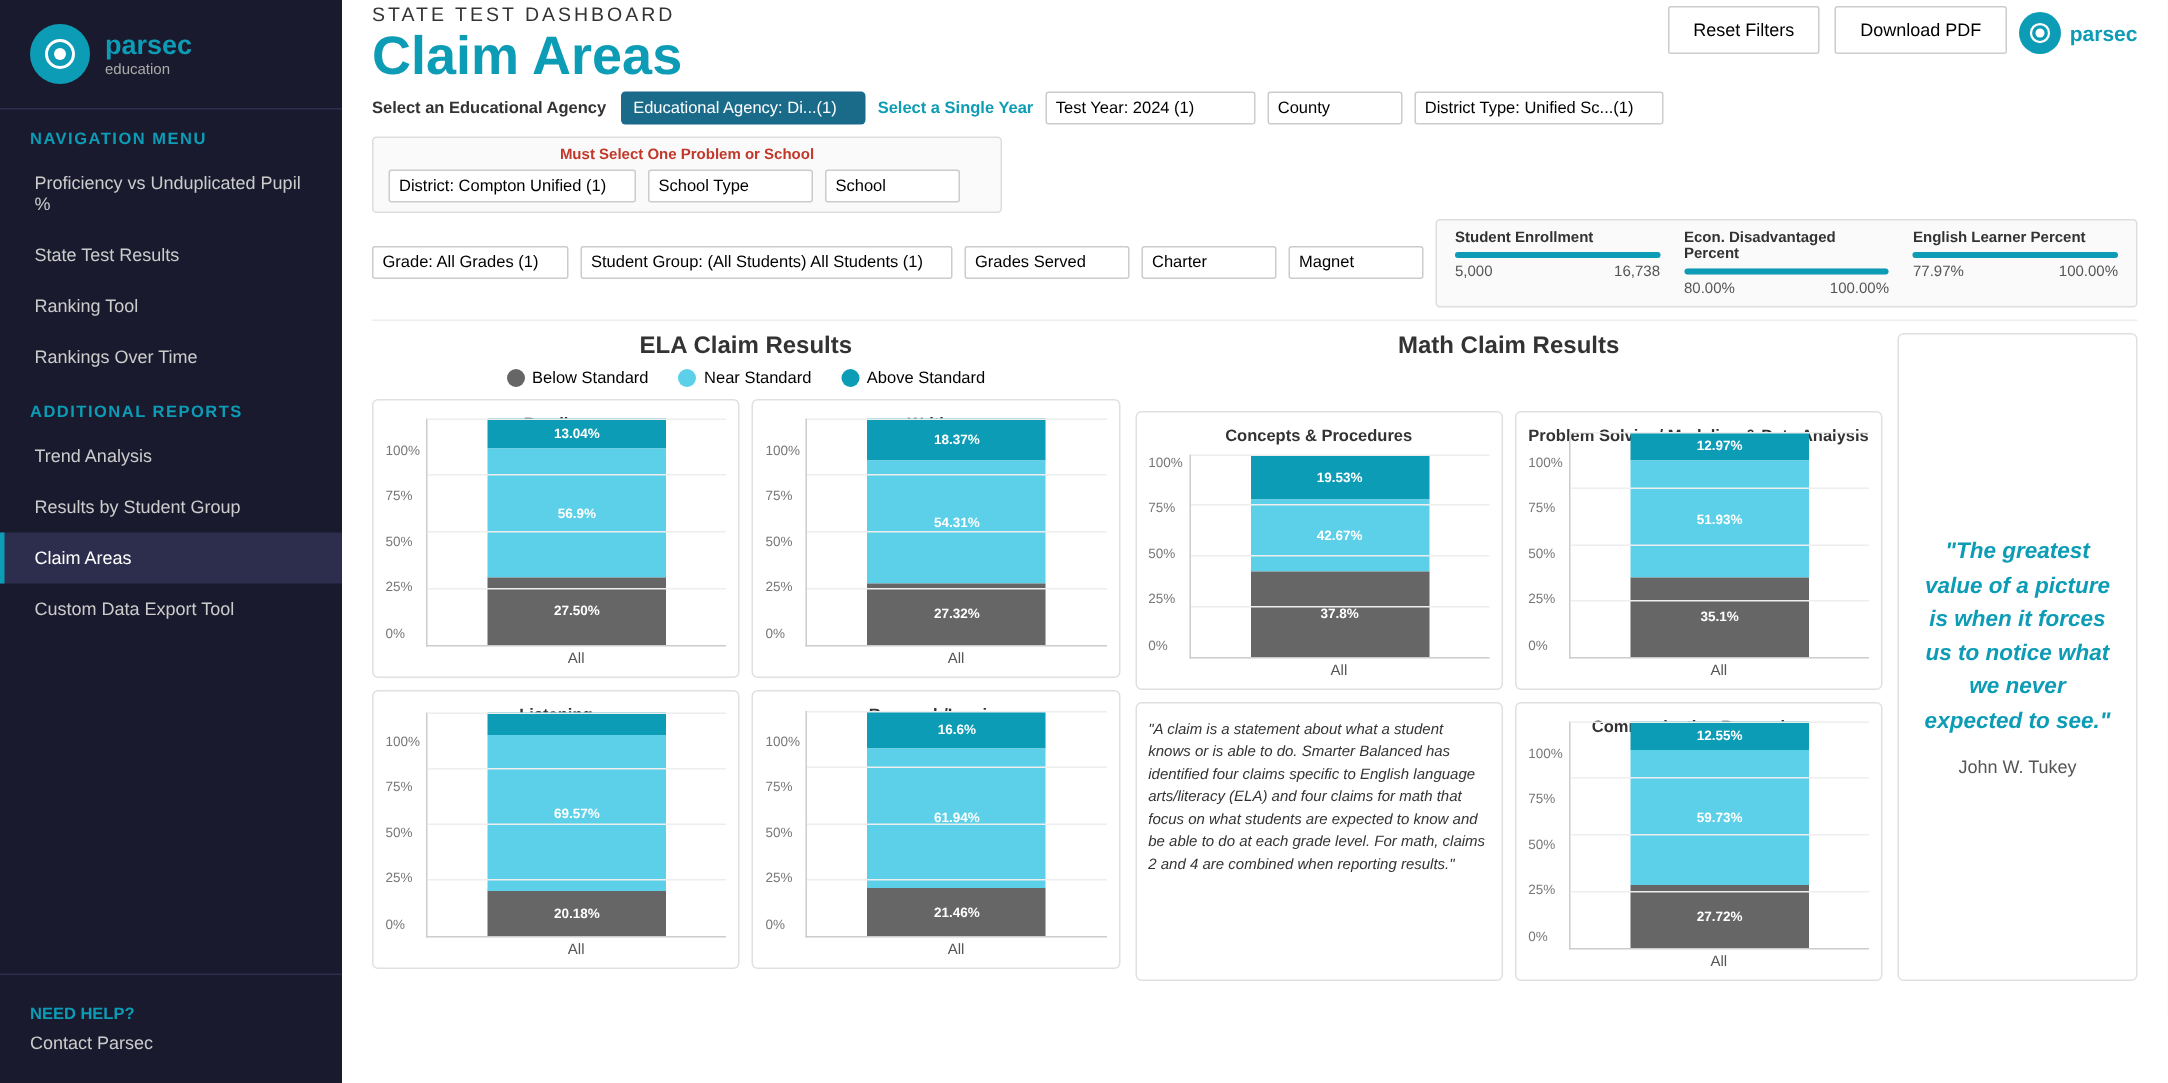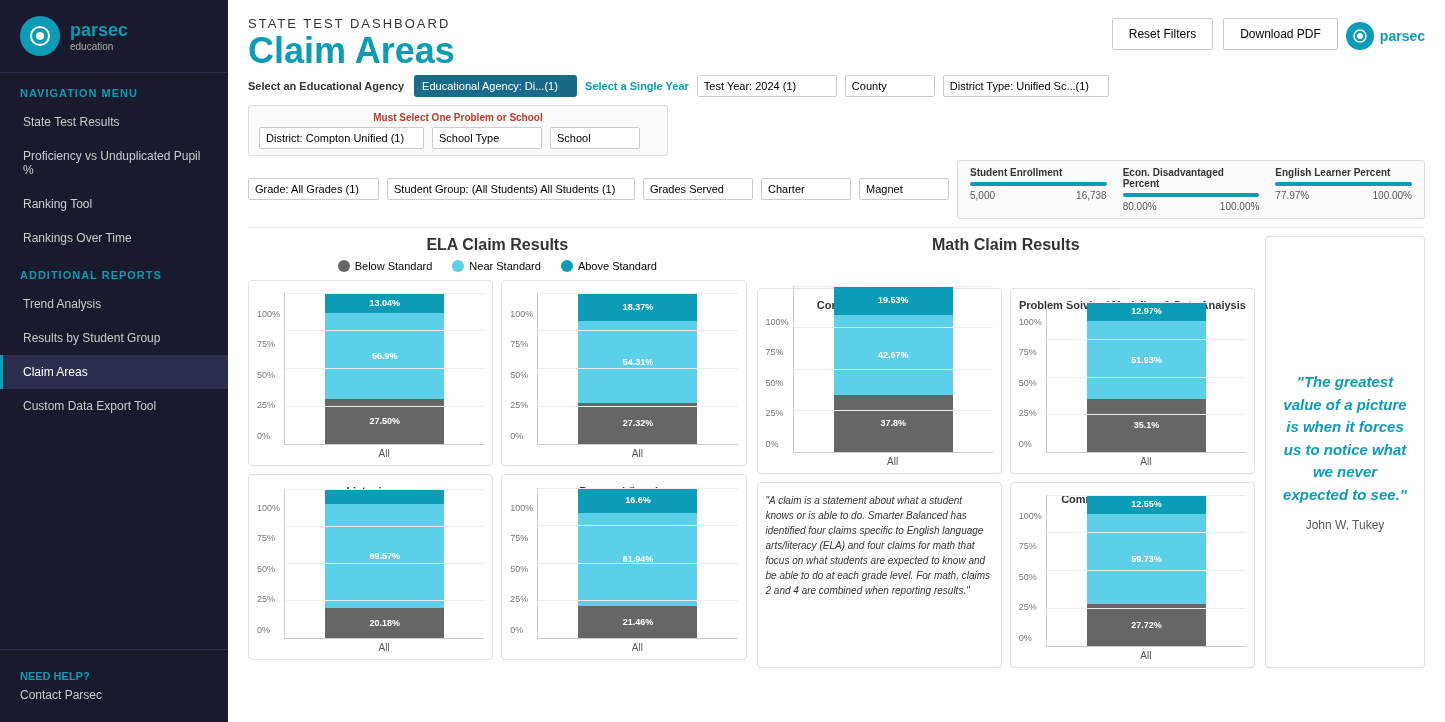--- a/index.html
+++ b/index.html
@@ -55,21 +55,21 @@
     .sidebar-bottom-title { font-size: 11px; font-weight: bold; color: #0d9cb5; margin-bottom: 6px; }
     .sidebar-bottom-link { color: #ccc; font-size: 12px; cursor: pointer; }
 
     
     .main {
       flex: 1;
       display: flex;
       flex-direction: column;
       background: white;
       overflow-y: auto;
-      padding: 16px 20px;
+      padding: 2px 20px;
     }
 
     
     .header-top {
       display: flex;
       justify-content: space-between;
       align-items: flex-start;
       margin-bottom: 4px;
     }
     .header-subtitle { font-size: 13px; color: #333; font-weight: normal; letter-spacing: 2px; }
@@ -179,22 +179,22 @@
         <circle cx="11" cy="11" r="9" fill="none" stroke="white" stroke-width="2"></circle>
         <circle cx="11" cy="11" r="4" fill="white"></circle>
       </svg>
     </div>
     <div>
       <div class="logo-text">parsec</div>
       <div class="logo-sub">education</div>
     </div>
   </div>
   <div class="sidebar-section-title">NAVIGATION MENU</div>
+  <div class="sidebar-item">Proficiency vs Unduplicated Pupil %</div>
   <div class="sidebar-item">State Test Results</div>
-  <div class="sidebar-item">Proficiency vs Unduplicated Pupil %</div>
   <div class="sidebar-item">Ranking Tool</div>
   <div class="sidebar-item">Rankings Over Time</div>
   <div class="sidebar-section-title">ADDITIONAL REPORTS</div>
   <div class="sidebar-item">Trend Analysis</div>
   <div class="sidebar-item">Results by Student Group</div>
   <div class="sidebar-item active">Claim Areas</div>
   <div class="sidebar-item">Custom Data Export Tool</div>
   <div class="sidebar-bottom">
     <div class="sidebar-bottom-title">NEED HELP?</div>
     <div class="sidebar-bottom-link">Contact Parsec</div>
@@ -456,21 +456,21 @@
                 <span>0%</span>
             </div>
             <div style="flex:1; display:flex; flex-direction:column; justify-content:flex-end;">
               <div style="flex:1; position:relative; border-left:1px solid #ccc; border-bottom:1px solid #ccc; display:flex; align-items:flex-end; padding:0 20%;">
                 <div style="position:absolute; top:0; left:0; right:0; border-top:1px solid #eee;"></div>
                 <div style="position:absolute; top:25%; left:0; right:0; border-top:1px solid #eee;"></div>
                 <div style="position:absolute; top:50%; left:0; right:0; border-top:1px solid #eee;"></div>
                 <div style="position:absolute; top:75%; left:0; right:0; border-top:1px solid #eee;"></div>
                 <div style="width:100%; display:flex; flex-direction:column-reverse;">
                   <div class="bar-segment bar-below" style="height:57px;">37.8%</div>
-                  <div class="bar-segment bar-near" style="height:80px;">42.67%</div>
+                  <div class="bar-segment bar-near" style="height:48px;">42.67%</div>
                   <div class="bar-segment bar-above" style="height:29px;">19.53%</div>
                 </div>
               </div>
               <div style="text-align:center; font-size:10px; color:#555; margin-top:3px;">All</div>
             </div>
           </div>
         </div>
 
         <div class="chart-card">
           <div class="chart-title">Problem Solving/ Modeling &amp; Data Analysis</div>

